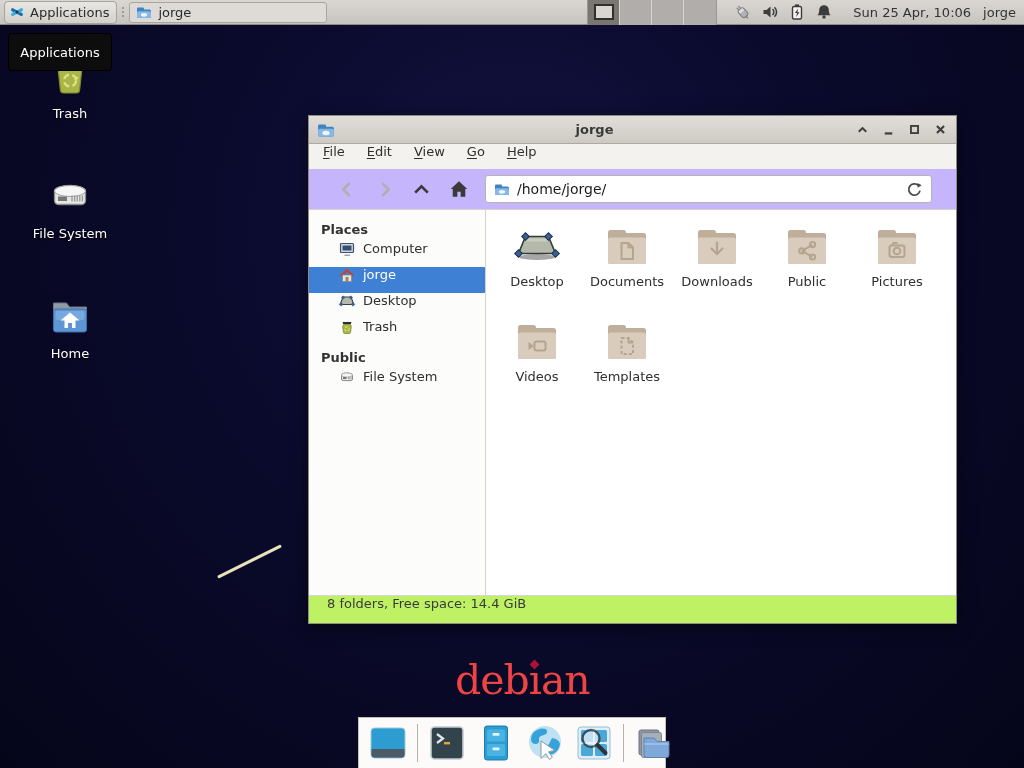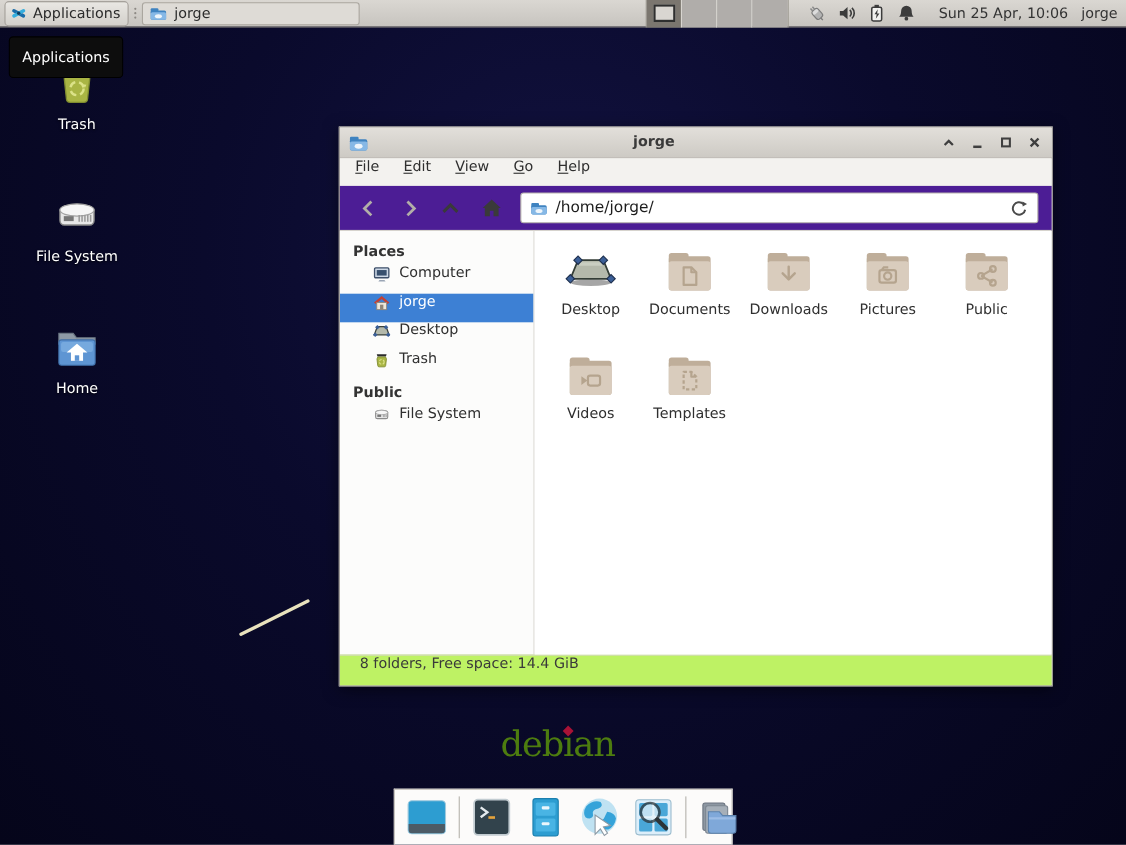--- a/index.html
+++ b/index.html
@@ -63,21 +63,21 @@
   .titlebar{
     height:27px;flex:none;display:flex;align-items:center;padding:0 8px;
     background:linear-gradient(#e2dfda,#cdcac4);border-bottom:1px solid #aeaaa3;
   }
   .title-text{flex:1;text-align:center;font-weight:bold;color:#3a3a3a;}
   .win-controls{display:flex;align-items:center;gap:10px;}
   .win-controls span{display:flex;align-items:center;justify-content:center;width:16px;height:16px;}
   .menubar{height:25px;flex:none;display:flex;align-items:flex-start;gap:22px;padding:0 14px;background:#f3f2ef;}
   .menu-item{color:#2f2f2f;}
   .menu-item u{text-decoration:underline;text-underline-offset:2px;}
-  .toolbar{height:40px;flex:none;display:flex;align-items:center;gap:8px;padding:0 12px;background:#4c1d95;border-bottom:1px solid #d6d3cd;}
+  .toolbar{height:40px;flex:none;display:flex;align-items:center;gap:8px;padding:0 24px;background:#c4b5fd;border-bottom:1px solid #d6d3cd;}
   .tool-btn{width:29px;height:28px;display:flex;align-items:center;justify-content:center;border-radius:3px;}
   .path-entry{
     flex:1;height:28px;background:#fff;border:1px solid #b7b3ad;border-radius:3px;
     display:flex;align-items:center;gap:7px;padding:0 8px;box-sizing:border-box;margin-left:4px;
     font-size:14px;color:#1c1c1c;
   }
   .path-entry .path-text{flex:1;}
   .win-body{flex:1;display:flex;min-height:0;border-radius:20px;}
   .sidebar{width:176px;flex:none;background:#fcfcfb;border-right:1px solid #d6d3cd;padding-top:7px;overflow:hidden;}
   .side-header{font-weight:bold;color:#333;padding:5px 12px 4px;}
@@ -90,23 +90,23 @@
   }
   .file-item{width:90px;display:flex;flex-direction:column;align-items:center;}
   .file-item svg{flex:none;}
   .flabel{margin-top:5px;color:#2f2f2f;text-align:center;line-height:1.1;}
   .statusbar{
     height:27px;flex:none;background:#bef264;border-top:1px solid #d9d6d0;
     display:flex;padding:0 18px;color:#3a3a3a;
   }
   
   .debian-logo{
-    position:absolute;left:455px;top:660px;color:#4d7c0f;
+    position:absolute;left:455px;top:660px;color:#ef4444;
     font-family:"DejaVu Serif","Liberation Serif",serif;
-    font-size:32px;letter-spacing:-1px;line-height:1;
+    font-size:41px;letter-spacing:-1px;line-height:1;
   }
   .debian-logo .i-wrap{position:relative;display:inline-block;}
   .debian-logo .dot{
     position:absolute;left:50%;top:1px;width:7px;height:7px;margin-left:-4px;
     background:var(--debian-red);transform:rotate(45deg);
   }
   
   .dock{
     position:absolute;left:358px;top:717px;width:308px;height:51px;
     background:#fcfbfa;border:1px solid #c2bfb9;border-bottom:none;box-sizing:border-box;
@@ -404,43 +404,43 @@
           <div class="flabel">Downloads</div>
         </div>
 
 
         <div class="file-item">
           <svg width="48" height="48" viewBox="0 0 48 48">
             <rect x="5" y="8" width="18" height="10" rx="2.5" fill="#bfae9a"></rect>
             <rect x="5" y="11" width="38" height="31" rx="2.5" fill="#bfae9a"></rect>
             <rect x="5" y="15.5" width="38" height="26.5" rx="2.5" fill="#d9ccbd"></rect>
             <g stroke="#b5a48e" stroke-width="2" fill="none">
-              <rect x="16.5" y="23.5" width="15" height="11.5" rx="2"></rect>
-              <circle cx="24" cy="29" r="3.3"></circle>
-              <path d="M19 23 l1.5 -2 h4"></path>
-            </g>
-          </svg>
-          <div class="flabel">Pictures</div>
+              <path d="M19 28.8 L29.3 22.8 M19 28.8 L29.3 34.8"></path>
+            </g>
+            <g fill="none" stroke="#b5a48e" stroke-width="2">
+              <circle cx="18.8" cy="28.8" r="2.6"></circle>
+                <circle cx="29.6" cy="22.6" r="2.6"></circle>
+                <circle cx="29.6" cy="35" r="2.6"></circle>
+            </g>
+          </svg>
+          <div class="flabel">Public</div>
         </div>
 
         <div class="file-item">
           <svg width="48" height="48" viewBox="0 0 48 48">
             <rect x="5" y="8" width="18" height="10" rx="2.5" fill="#bfae9a"></rect>
             <rect x="5" y="11" width="38" height="31" rx="2.5" fill="#bfae9a"></rect>
             <rect x="5" y="15.5" width="38" height="26.5" rx="2.5" fill="#d9ccbd"></rect>
             <g stroke="#b5a48e" stroke-width="2" fill="none">
-              <path d="M19 28.8 L29.3 22.8 M19 28.8 L29.3 34.8"></path>
-            </g>
-            <g fill="none" stroke="#b5a48e" stroke-width="2">
-              <circle cx="18.8" cy="28.8" r="2.6"></circle>
-                <circle cx="29.6" cy="22.6" r="2.6"></circle>
-                <circle cx="29.6" cy="35" r="2.6"></circle>
-            </g>
-          </svg>
-          <div class="flabel">Public</div>
+              <rect x="16.5" y="23.5" width="15" height="11.5" rx="2"></rect>
+              <circle cx="24" cy="29" r="3.3"></circle>
+              <path d="M19 23 l1.5 -2 h4"></path>
+            </g>
+          </svg>
+          <div class="flabel">Pictures</div>
         </div>
 
         <div class="file-item">
           <svg width="48" height="48" viewBox="0 0 48 48">
             <rect x="5" y="8" width="18" height="10" rx="2.5" fill="#bfae9a"></rect>
             <rect x="5" y="11" width="38" height="31" rx="2.5" fill="#bfae9a"></rect>
             <rect x="5" y="15.5" width="38" height="26.5" rx="2.5" fill="#d9ccbd"></rect>
             <path d="M15.5 25 l5.5 4 -5.5 4 z" fill="#b5a48e"></path>
             <rect x="21.5" y="24.5" width="11" height="9" rx="2" stroke="#b5a48e" stroke-width="2" fill="none"></rect>
           </svg>

